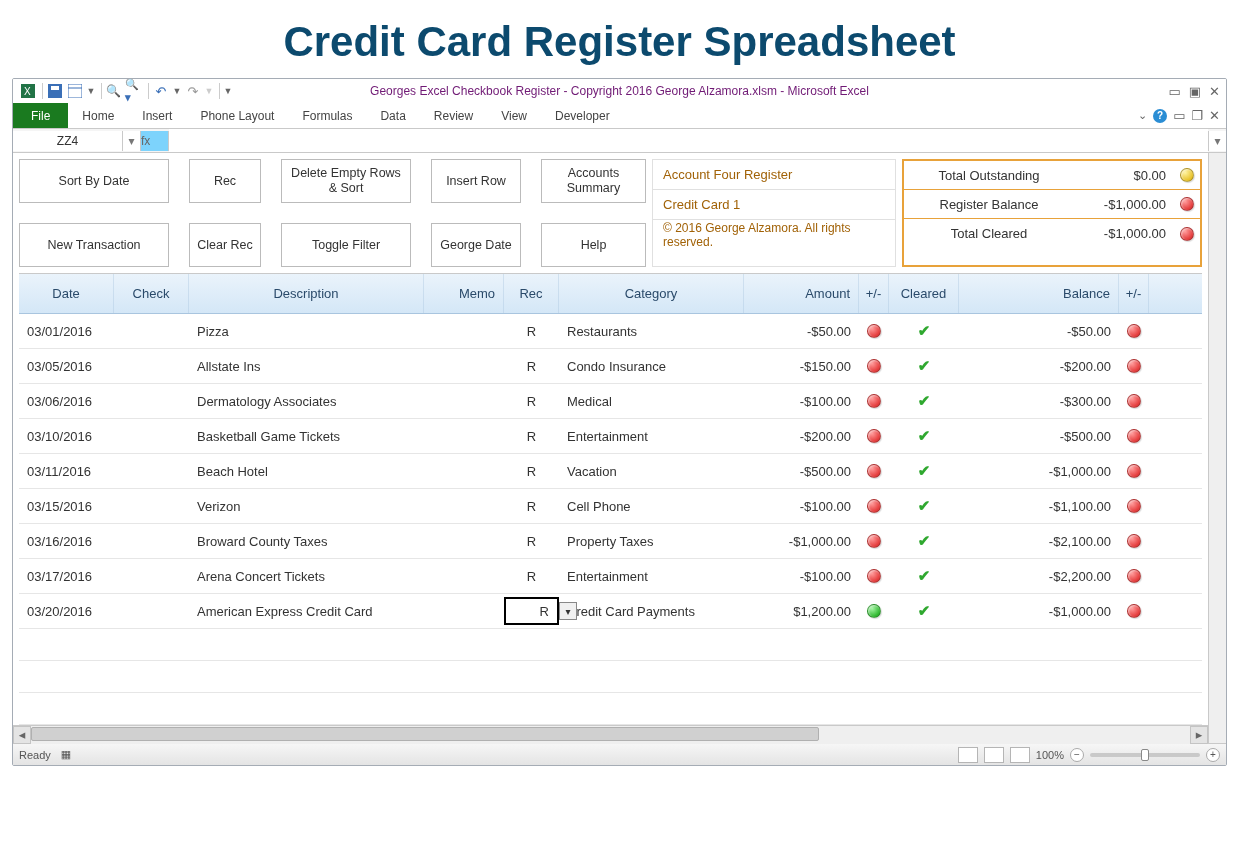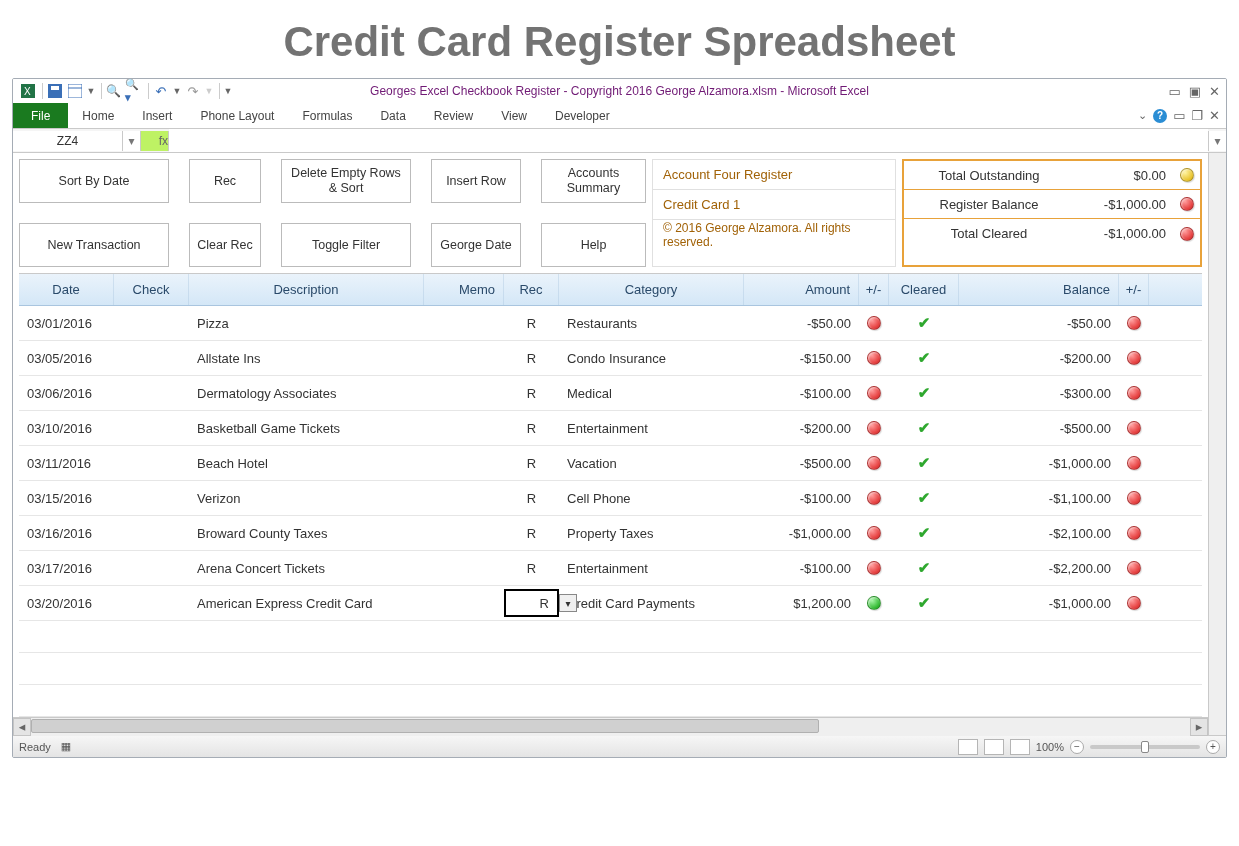--- a/index.html
+++ b/index.html
@@ -1,35 +1,35 @@
 <!DOCTYPE html>
 <html><head>
 <meta charset="utf-8">
 <style>
   * { box-sizing: border-box; margin: 0; padding: 0; }
   body { font-family: "Segoe UI", Tahoma, Arial, sans-serif; font-size: 13px; background: #fff; color: #333; }
-  .page-title { font-family: Arial, sans-serif; font-size: 42px; font-weight: bold; color: #737373; text-align: center; padding: 18px 0 12px; }
+  .page-title { font-family: Arial, sans-serif; font-size: 42px; font-weight: bold; color: #0c4a6e; text-align: center; padding: 18px 0 12px; }
   .window { border: 1px solid #a5acb5; margin: 0 12px 10px 12px; border-radius: 2px; overflow: hidden; }
   
   .qat { display: flex; align-items: center; background: #fff; padding: 2px 6px; height: 24px; position: relative; }
   .qat .title { position: absolute; left: 0; right: 0; text-align: center; font-size: 12px; color: #701a75; pointer-events:none;}
   .qat .icon-btn { width: 18px; height: 18px; display: inline-flex; align-items: center; justify-content: center; margin-right: 2px; cursor: pointer; border-radius:2px;}
   .qat .sep { width:1px; height:16px; background:#ccc; margin:0 3px;}
   .win-ctrls { position: absolute; right: 6px; display: flex; gap: 8px; color:#666;}
   
   .ribbon { display: flex; align-items: stretch; background: #fff; border-bottom: 1px solid #c9c9c9; height: 26px; position:relative;}
   .ribbon-tab { padding: 4px 14px; font-size: 12px; color: #444; cursor: pointer; line-height: 18px;}
   .ribbon-tab.file { background: #1a7a1f; color: #fff; font-weight: 500; padding: 4px 18px;}
   .ribbon-right { position:absolute; right:6px; display:flex; align-items:center; gap:6px; height:100%; color:#666;}
   .help-circle { width:14px; height:14px; border-radius:50%; background:#2a8dd4; color:#fff; font-size:10px; display:inline-flex; align-items:center; justify-content:center; font-weight:bold;}
   
   .formula-bar { display:flex; align-items:center; background:#f5f5f5; border-bottom:1px solid #c9c9c9; height:24px; font-size:12px;}
   .name-box { width:110px; border-right:1px solid #c9c9c9; text-align:center; padding:3px 4px; background:#fff;}
   .name-box-arrow { width:18px; border-right:1px solid #c9c9c9; text-align:center; padding:3px 0; background:#fff; color:#777; cursor:pointer;}
-  .fx { width:28px; text-align:right; color:#666; border-right:1px solid #c9c9c9; padding:3px 0; background:#bef264;}
+  .fx { width:28px; text-align:left; color:#666; border-right:1px solid #c9c9c9; padding:3px 0; background:#7dd3fc;}
   .formula-input { flex:1; padding:3px 6px; background:#fff; border:none; outline:none; height:100%;}
   .formula-arrow { width:18px; text-align:center; color:#777; background:#fff; border-left:1px solid #c9c9c9; padding:3px 0; cursor:pointer;}
   
   .content { background:#fff; padding:6px 6px 0 6px; }
   .top-area { display:flex; gap:6px; }
   .btn-grid { display:grid; grid-template-columns: 150px 72px 130px 90px 105px; grid-template-rows: 44px 44px; gap:20px;}
   .mbtn { border:1px solid #bbb; background:#fff; display:flex; align-items:center; justify-content:center; text-align:center; font-size:12.5px; color:#333; cursor:pointer; padding:2px 4px; line-height:1.2;}
   .info-block { flex:1; border:1px solid #e0e0e0;}
   .info-row { display:flex; height:30px; align-items:center; border-bottom:1px solid #e0e0e0; font-size:13px;}
   .info-row:last-child { border-bottom:none;}
@@ -39,21 +39,21 @@
   .tot-row:last-child { border-bottom:none;}
   .tot-label { flex:1; text-align:center; color:#333;}
   .tot-val { width:100px; text-align:right; padding-right:8px;}
   .dot-cell { width:26px; display:flex; align-items:center; justify-content:center;}
   .dot { width:14px; height:14px; border-radius:50%; border:1px solid rgba(0,0,0,0.25); box-shadow: inset 1px 1px 2px rgba(255,255,255,0.6), 1px 1px 1px rgba(0,0,0,0.15);}
   .dot.red { background: radial-gradient(circle at 35% 30%, #ff9a9a, #e43b3b 70%);}
   .dot.green { background: radial-gradient(circle at 35% 30%, #a4f5a4, #2fb82f 70%);}
   .dot.yellow { background: radial-gradient(circle at 35% 30%, #fff3a0, #e8c22a 70%);}
   
   .tbl { margin-top:6px; border-top:1px solid #c9c9c9;}
-  .thead { display:flex; background: linear-gradient(#eaf3fb, #d4e7f7); height:32px; border-bottom:1px solid #a9c5df;}
+  .thead { display:flex; background: linear-gradient(#eaf3fb, #d4e7f7); height:40px; border-bottom:1px solid #a9c5df;}
   .th, .td { padding:0 8px; display:flex; align-items:center; font-size:13px; color:#333; overflow:hidden; white-space:nowrap;}
   .th { color:#2a4a6a; font-weight:500; justify-content:center; border-right:1px solid rgba(169,197,223,0.4);}
   .col-date{width:95px;} .col-check{width:75px;} .col-desc{width:235px;} .col-memo{width:80px; justify-content:flex-end;} .col-rec{width:55px; justify-content:center;} .col-cat{width:185px;} .col-amt{width:115px; justify-content:flex-end;} .col-pm1{width:30px; justify-content:center;} .col-clr{width:70px; justify-content:center;} .col-bal{width:160px; justify-content:flex-end;} .col-pm2{width:30px; justify-content:center;}
   .td.col-desc, .td.col-cat { justify-content:flex-start;}
   .td.col-date{ justify-content:flex-start;}
   .td.col-amt, .td.col-bal { justify-content:flex-end;}
   .trow { display:flex; height:35px; border-bottom:1px solid #e6e6e6;}
   .trow.empty { height:32px;}
   .check { color:#2fa82f; font-weight:bold; font-size:15px;}
   .rec-cell-active { border:2.5px solid #000; background:#fff; width:86px; height:28px; display:flex; align-items:center; justify-content:flex-end; padding-right:8px; position:relative;}

